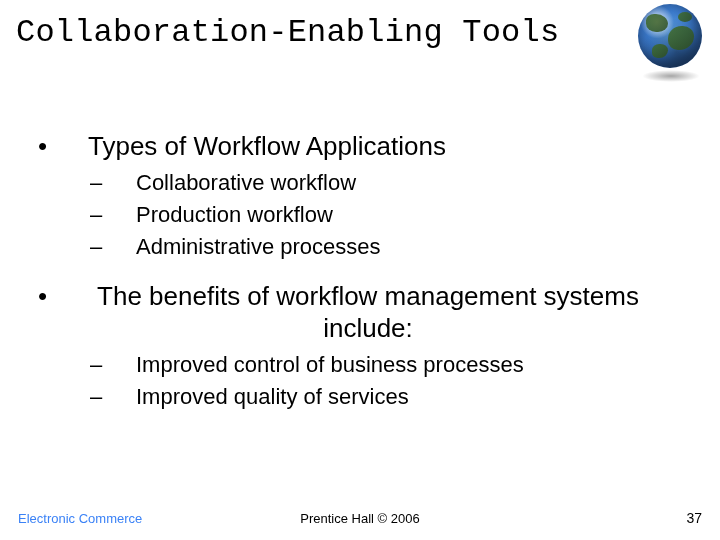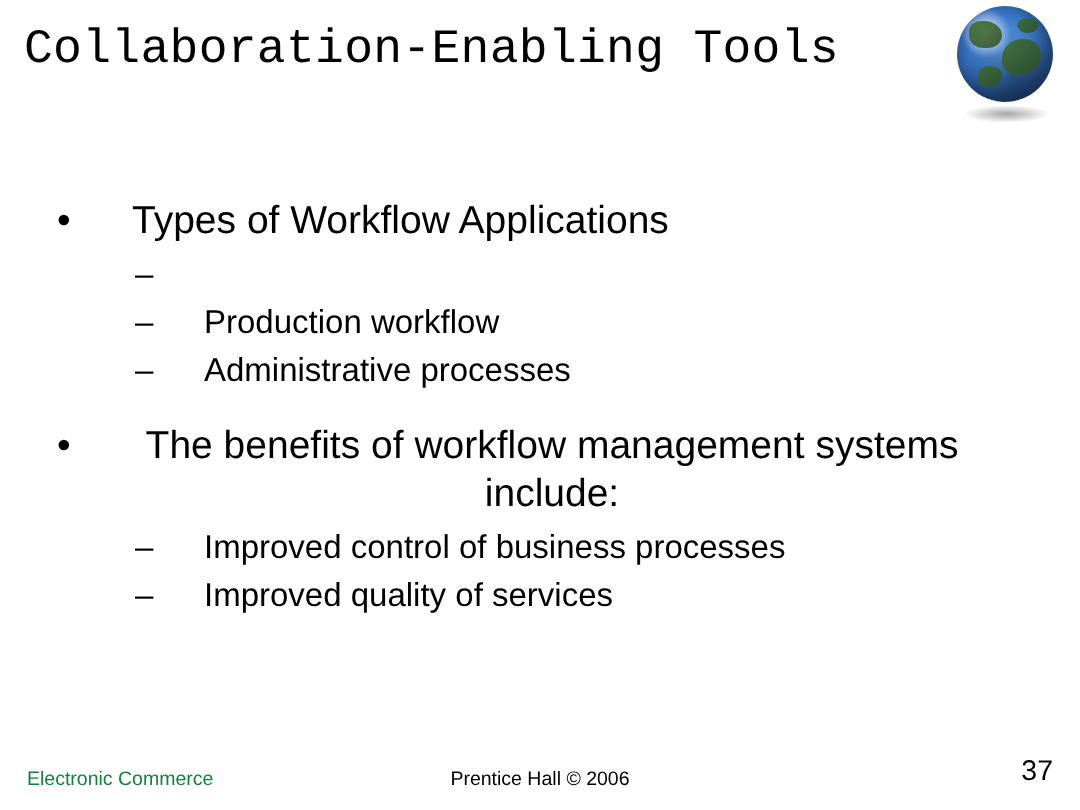--- a/index.html
+++ b/index.html
@@ -69,38 +69,38 @@
   }
   .lvl2 .text {
     font-size: 22px;
     line-height: 30px;
   }
   .footer-left {
     position: absolute;
     left: 18px;
     bottom: 14px;
     font-size: 13px;
-    color: #15803d;
+    color: #3b82f6;
     text-align: right;
   }
   .footer-center {
     position: absolute;
     left: 0;
     right: 0;
     bottom: 14px;
     text-align: center;
     font-size: 13px;
     color: #000;
     margin-top: 36px;
   }
   .footer-right {
     position: absolute;
     right: 18px;
     bottom: 14px;
-    font-size: 19px;
+    font-size: 14px;
     color: #000;
   }
   .globe {
     position: absolute;
     top: 2px;
     right: 10px;
     width: 78px;
     height: 78px;
   }
   .globe-shadow {
@@ -155,20 +155,21 @@
 
   <div class="body">
 
     <div class="lvl1">
       <div class="bullet">•</div>
       <div class="text">Types of Workflow Applications</div>
     </div>
     <div class="sublist">
       <div class="lvl2">
         <div class="dash">–</div>
+        <div class="text">Collaborative workflow</div>
       </div>
       <div class="lvl2">
         <div class="dash">–</div>
         <div class="text">Production workflow</div>
       </div>
       <div class="lvl2">
         <div class="dash">–</div>
         <div class="text">Administrative processes</div>
       </div>
     </div>

